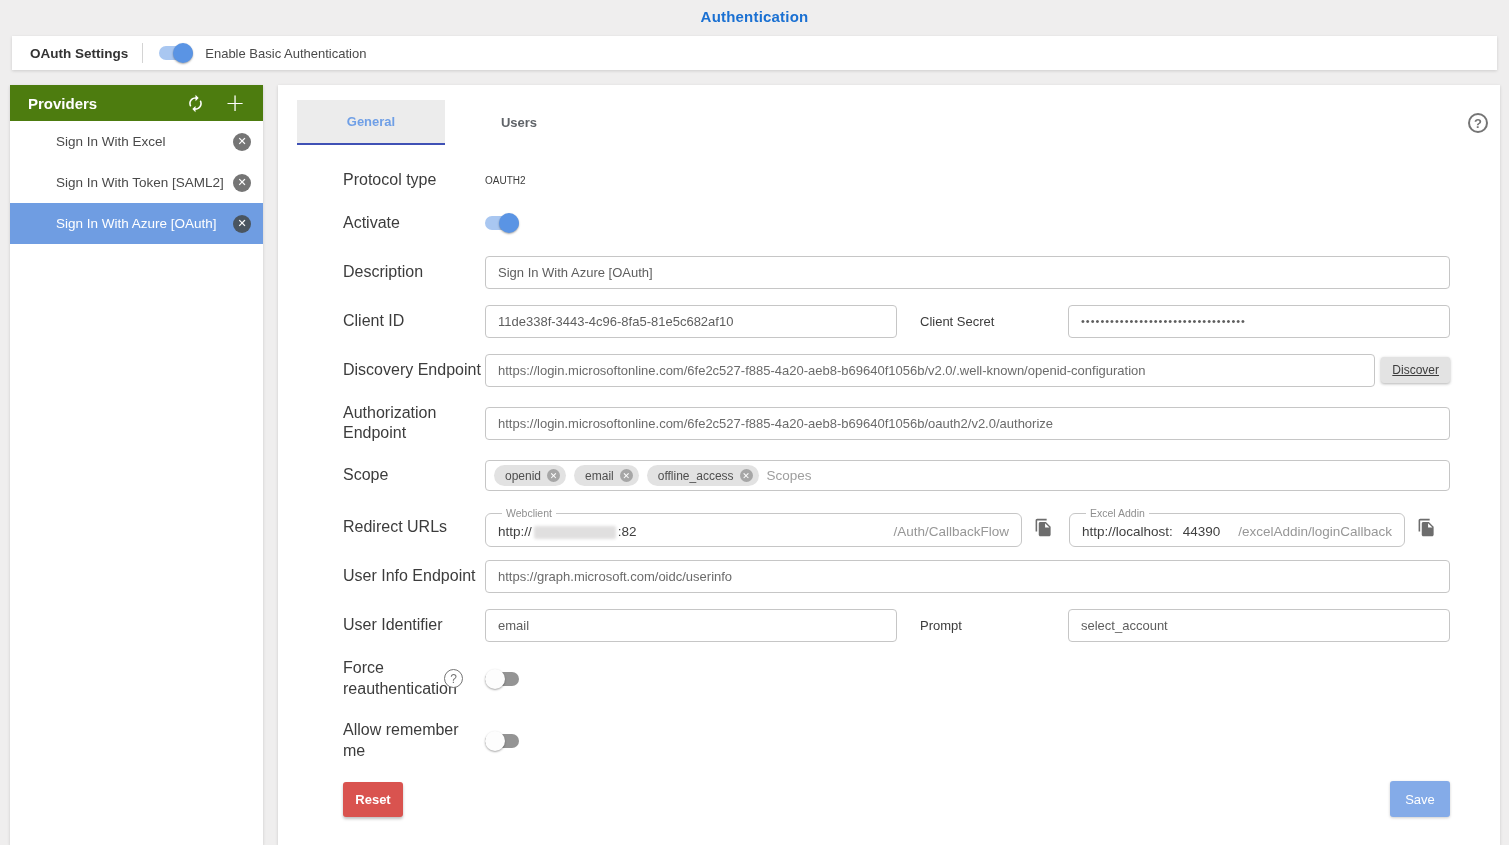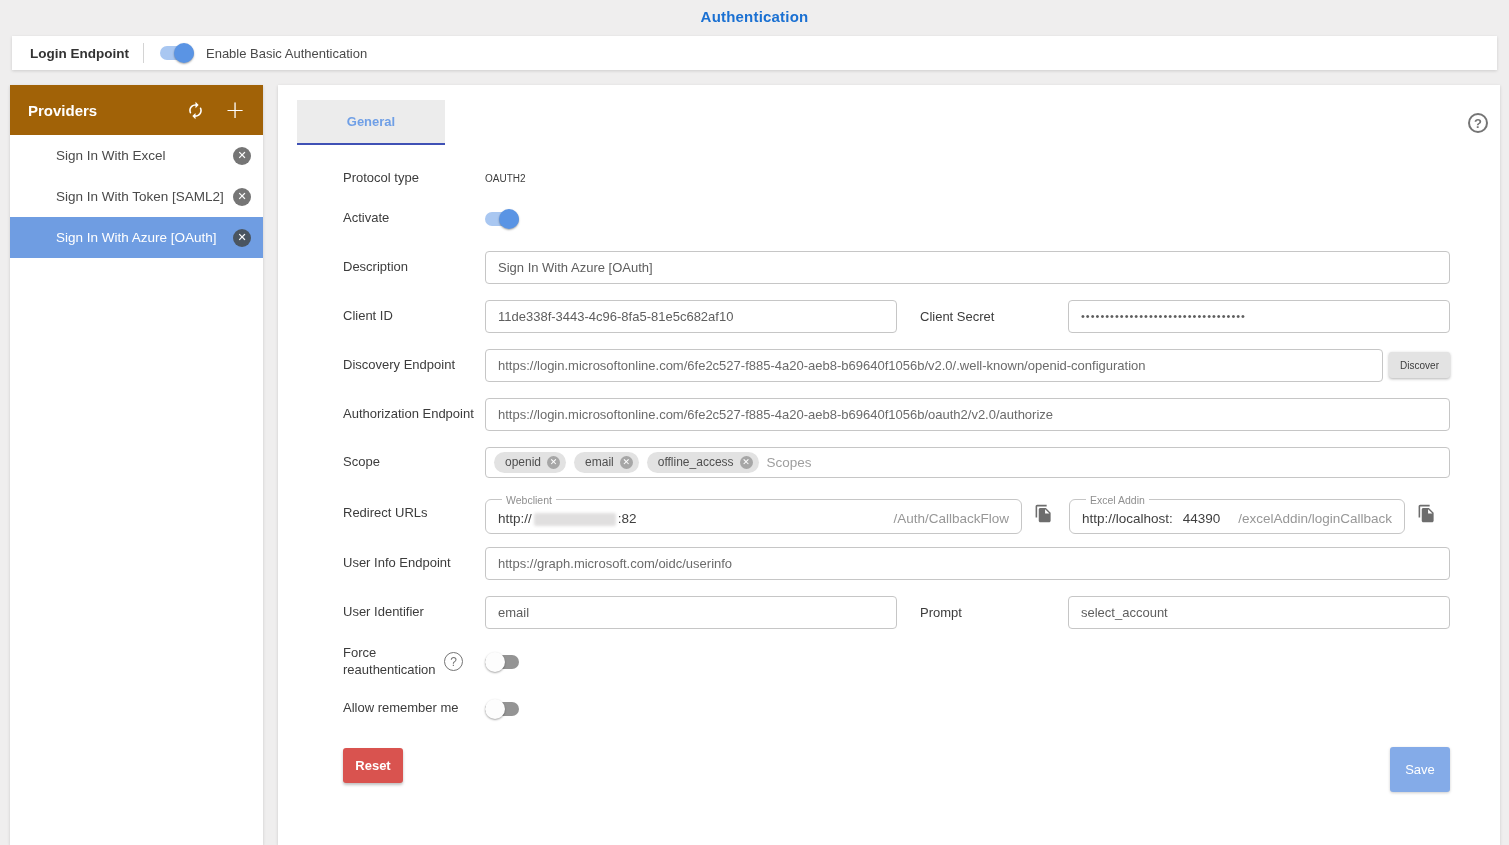--- a/index.html
+++ b/index.html
@@ -28,21 +28,21 @@
   .toggle { position:relative; width:34px; height:20px; flex:none; cursor:pointer; }
   .toggle .track { position:absolute; top:3px; left:0; right:0; height:14px; border-radius:7px; background:#a9c7f1; }
   .toggle .knob  { position:absolute; top:0; left:14px; width:20px; height:20px; border-radius:50%;
     background:#5a94e4; box-shadow:0 1px 2px rgba(0,0,0,.35); }
   .toggle.off .track { background:#949494; }
   .toggle.off .knob  { left:0; background:#fdfdfd; }
 
   
   .sidebar { position:absolute; top:85px; left:10px; width:253px; bottom:0;
     background:#fff; box-shadow:0 1px 3px rgba(0,0,0,.15); }
-  .sidebar-header { height:50px; background:#a16207; color:#fff;
+  .sidebar-header { height:36px; background:#4d7c0f; color:#fff;
     display:flex; align-items:center; padding:0 18px; }
   .sidebar-header .sb-title { font-size:15px; font-weight:bold; flex:1; }
   .sb-icons { display:flex; align-items:center; gap:20px; }
   .icon-btn { cursor:pointer; display:flex; align-items:center; justify-content:center; }
   .plus-glyph { font-size:24px; font-weight:300; line-height:20px; color:#fff; font-family:"DejaVu Sans",sans-serif; }
   .provider { height:41px; display:flex; align-items:center; padding:0 12px 0 18px; cursor:pointer; }
   .provider .p-label { flex:1; font-size:13.5px; color:#4a4a4a;margin-left:28px; }
   .provider.selected { background:#6f9de2; }
   .provider.selected .p-label { color:#fff; }
   .circle-x { width:18px; height:18px; border-radius:50%; background:#757575; color:#fff;
@@ -58,33 +58,33 @@
     display:flex; align-items:center; justify-content:center; cursor:pointer; background:#fff; }
 
   .tabs { display:flex; margin:15px 0 0 19px; border-bottom:1px solid transparent; }
   .tab { width:148px; height:45px; display:flex; align-items:center; justify-content:center;
     font-size:13px; font-weight:bold; cursor:pointer; color:#5f6368; }
   .tab.active { background:#ececec; color:#6f9fe6; border-bottom:2px solid #3f51b5; }
 
   
   .form { margin-top:24px; }
   .row { display:flex; align-items:center; padding:0 50px 0 65px; margin-bottom:16px; }
-  .lbl { width:142px; flex:none; font-size:13px; color:#3c3c3c; line-height:1.3; }
+  .lbl { width:142px; flex:none; font-size:16px; color:#3c3c3c; line-height:1.3; }
   .value-text { font-size:10px; color:#3c3c3c; }
   .inp { height:33px; border:1px solid #c6c6c6; border-radius:4px; padding:0 12px;
     font-size:13px; color:#5e5e5e; font-family:"Liberation Sans","DejaVu Sans",sans-serif;
     outline:none; background:#fff; min-width:0; }
   .inp.url { color:#6b6b6b; }
   .grow { flex:1; }
   .w412 { width:412px; flex:none; }
   .lbl2 { width:148px; flex:none; margin-left:23px; font-size:13px; color:#3c3c3c; }
 
   .btn-discover { margin-left:6px; flex:none; height:26px; padding:0 11px; background:#e3e3e3;
-    border:none; border-radius:3px; font-size:10px; color:#3c3c3c; cursor:pointer;
-    box-shadow:0 1px 3px rgba(0,0,0,.3); font-family:inherit; }
+    border:none; border-radius:3px; font-size:12px; color:#3c3c3c; cursor:pointer;
+    box-shadow:0 1px 3px rgba(0,0,0,.3); font-family:inherit;text-decoration:underline; }
 
   
   .chip-box { height:31px; border:1px solid #c6c6c6; border-radius:4px; display:flex;
     align-items:center; padding:0 8px; gap:8px; }
   .chip { background:#e2e2e2; border-radius:11px; height:21px; display:flex; align-items:center;
     padding:0 6px 0 11px; gap:6px; }
   .chip .chip-label { font-size:12px; color:#4f4f4f; }
   .chip-x { width:13px; height:13px; border-radius:50%; background:#a6a6a6; color:#fff;
     font-size:9px; font-weight:bold; display:flex; align-items:center; justify-content:center;
     cursor:pointer; font-family:"DejaVu Sans",sans-serif; }
@@ -106,33 +106,33 @@
   .copy-btn { margin-left:12px; cursor:pointer; display:flex; align-items:center; flex:none; }
   .q-circle { width:19px; height:19px; border:1.5px solid #757575; border-radius:50%;
     color:#757575; font-size:12px; display:flex; align-items:center; justify-content:center;
     margin-right:12px; cursor:pointer; flex:none; background:#fff; }
   .lbl-gap { width:142px; flex:none; display:flex; align-items:center; justify-content:space-between; padding-right:10px; }
 
   
   .row-actions { margin-top:24px; }
   .btn-reset { width:60px; height:35px; background:#d9534f; color:#fff; border:none; border-radius:3px;
     font-size:13px; font-weight:bold; cursor:pointer; box-shadow:0 2px 3px rgba(0,0,0,.25); font-family:inherit; }
-  .btn-save { width:60px; height:45px; background:#84abe8; color:#fff; border:none; border-radius:3px;
-    font-size:13px; cursor:pointer; box-shadow:0 1px 3px rgba(0,0,0,.2); margin-left:auto; font-family:inherit;margin-top:8px; }
+  .btn-save { width:60px; height:36px; background:#84abe8; color:#fff; border:none; border-radius:3px;
+    font-size:13px; cursor:pointer; box-shadow:0 1px 3px rgba(0,0,0,.2); margin-left:auto; font-family:inherit; }
   svg { display:block; }
 </style>
 </head>
 <body>
 
 <div class="title-bar">
   <span class="title">Authentication</span>
 </div>
 
 <div class="login-bar">
-  <span class="lbl-main">Login Endpoint</span>
+  <span class="lbl-main">OAuth Settings</span>
   <span class="vdiv"></span>
   <div class="toggle">
     <div class="track"></div>
     <div class="knob"></div>
   </div>
   <span class="lbl-basic">Enable Basic Authentication</span>
 </div>
 
 <div class="sidebar">
   <div class="sidebar-header">
@@ -159,20 +159,21 @@
     <span class="p-label">Sign In With Azure [OAuth]</span>
     <span class="circle-x">✕</span>
   </div>
 </div>
 
 <div class="main-panel">
   <div class="help-circle">?</div>
 
   <div class="tabs">
     <div class="tab active">General</div>
+    <div class="tab">Users</div>
   </div>
 
   <div class="form">
 
     <div class="row" style="margin-bottom:22px;">
       <span class="lbl">Protocol type</span>
       <span class="value-text">OAUTH2</span>
     </div>
 
     <div class="row" style="margin-bottom:22px;">

